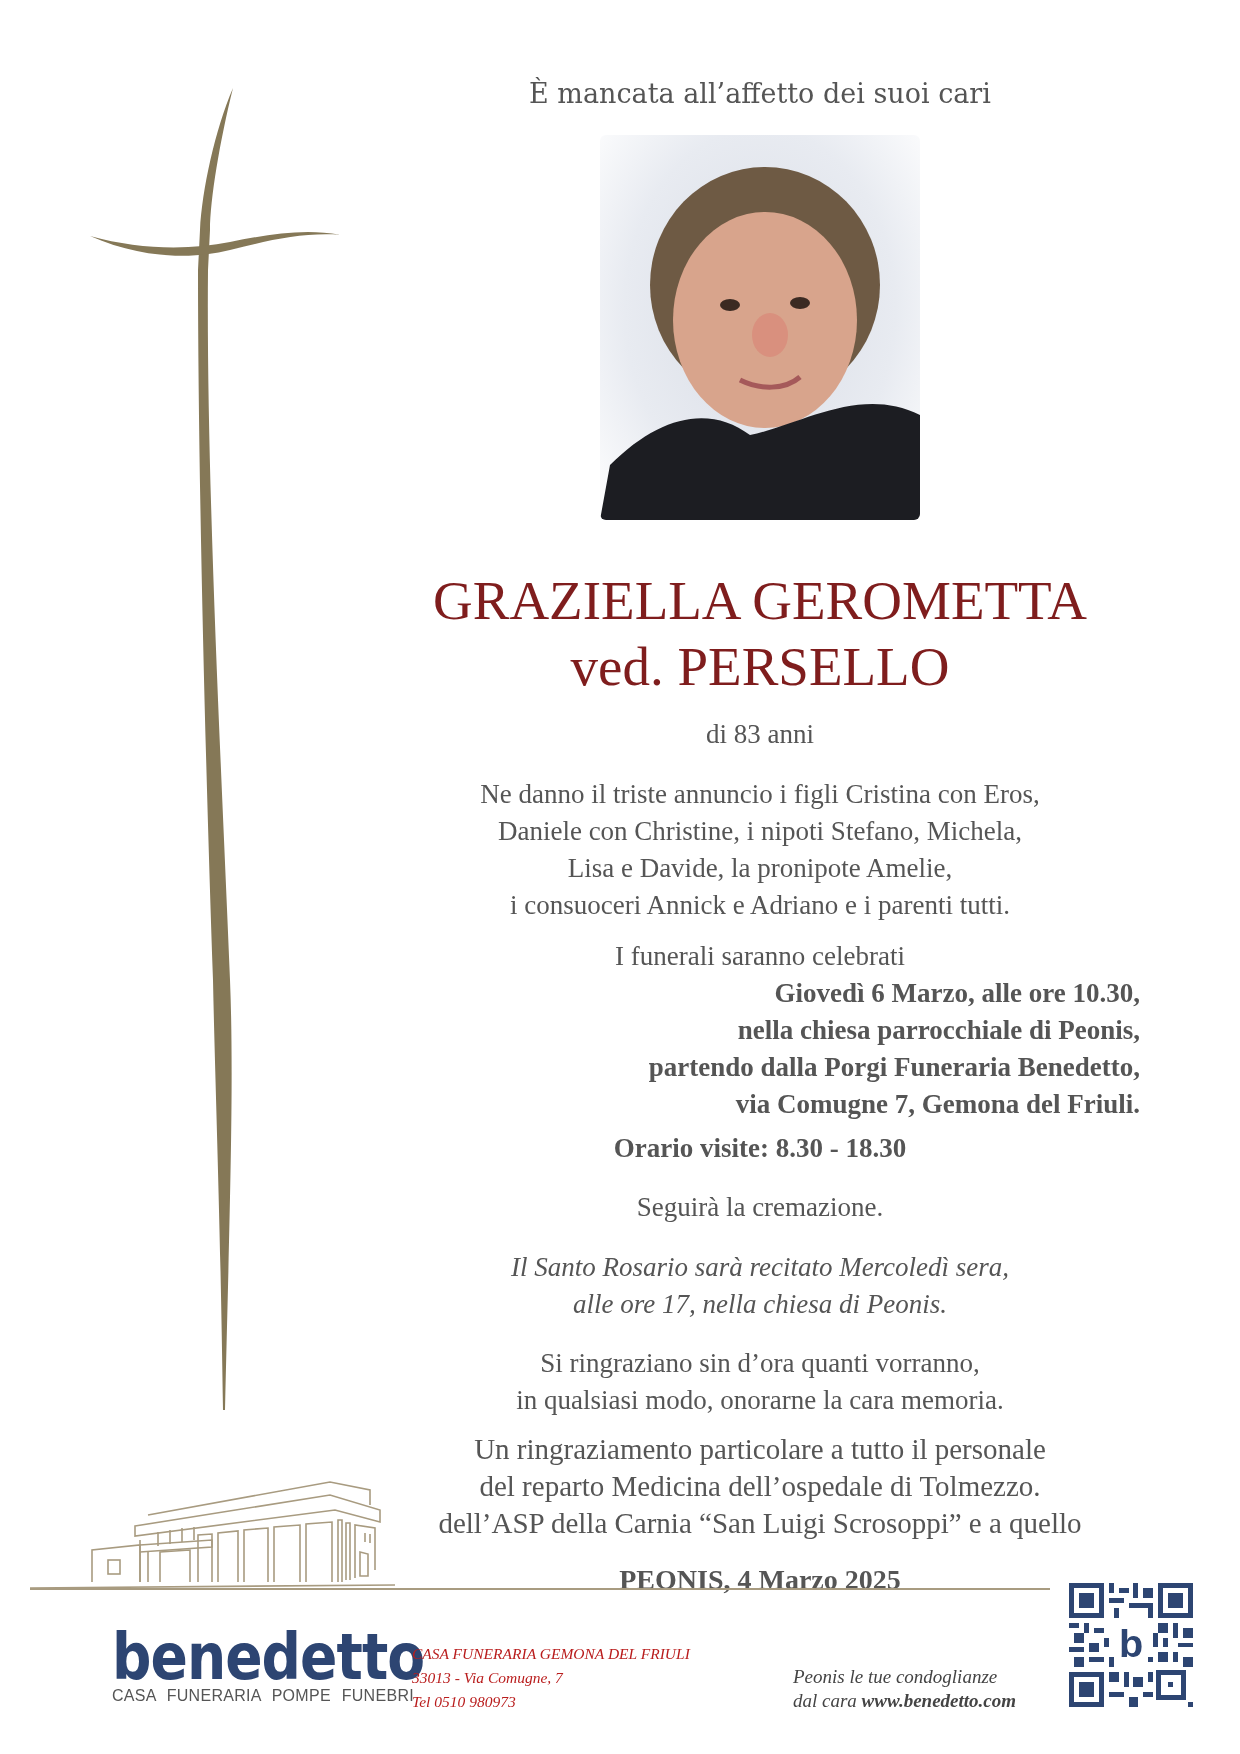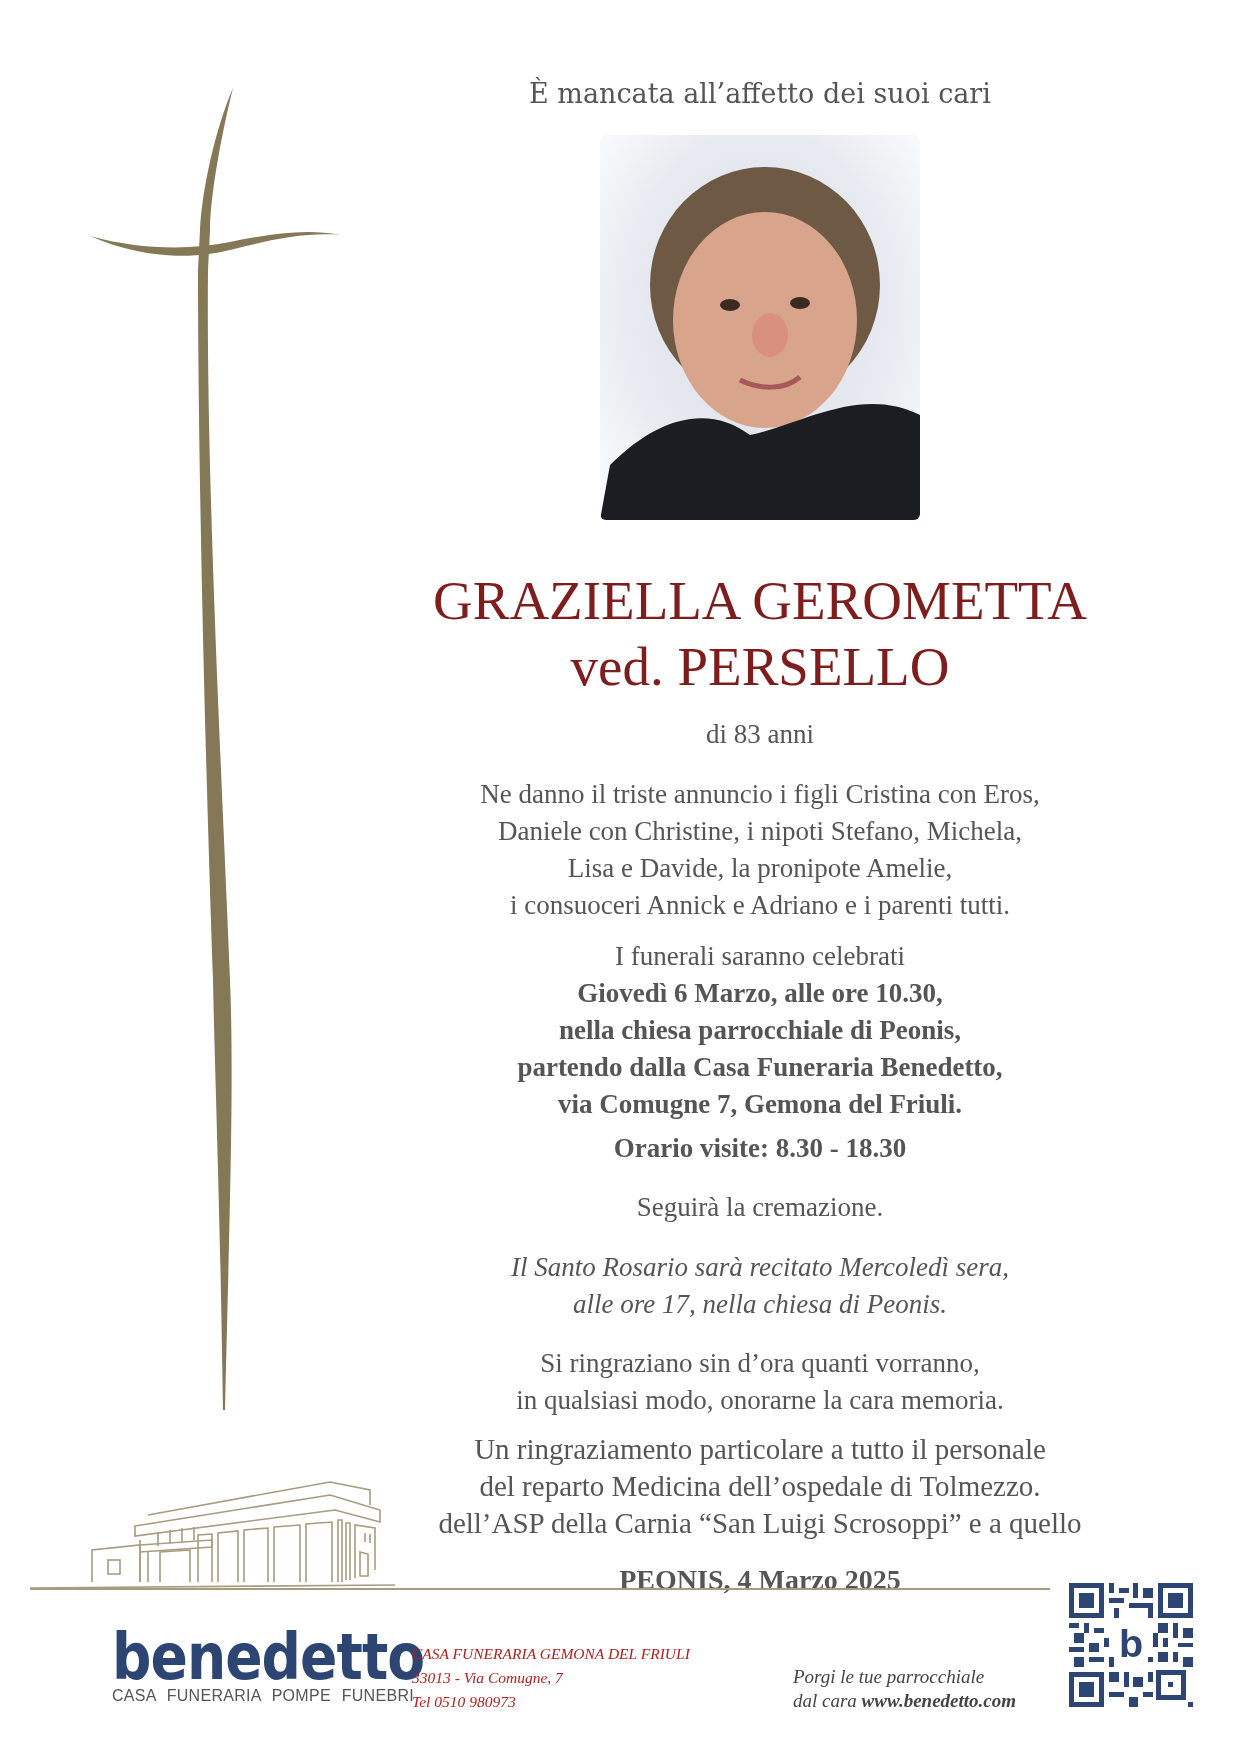--- a/index.html
+++ b/index.html
@@ -6,21 +6,21 @@
     body { width:1240px; height:1754px; position:relative; overflow:hidden; font-family:"Liberation Serif", serif; color:#555555; }
     .abs { position:absolute; }
     .center-col { position:absolute; left:380px; width:760px; text-align:center;margin-top:16px; }
     .intro { top:62px; font-family:"DejaVu Serif", serif; font-size:27px; color:#555; left:380px; width:760px; }
     .photo { left:600px; top:135px; width:320px; height:385px; border-radius:6px; overflow:hidden;
       background: radial-gradient(ellipse at 50% 45%, #d9dde6 0%, #e8ebf1 60%, #ffffff 100%); }
     .name { top:552px; font-size:55px; line-height:66px; color:#7f1d1d;text-align:center; }
     .age { top:703px; font-size:27px; }
     .p-family { top:760px; font-size:27px; line-height:37px; }
     .p-funeral { top:922px; font-size:27px; line-height:37px; }
-    .bold { font-weight:bold; }
+    .bold { font-weight:bold;text-align:right; }
     .p-hours { top:1117px; font-size:27px; font-weight:bold; }
     .p-crem { top:1176px; font-size:27px; }
     .p-rosary { top:1233px; font-size:27px; line-height:37px; font-style:italic; }
     .p-thanks { top:1329px; font-size:27px; line-height:37px; }
     .p-special { top:1415px; font-size:29px; line-height:37px; }
     .p-date { top:1548px; font-size:28px; font-weight:bold; }
     .sep { left:30px; top:1588px; width:1020px; height:2px; background:#a89b80; }
     .logo-word { left:112px; top:1620px; font-family:"DejaVu Sans", sans-serif; font-weight:bold; font-size:58px; letter-spacing:-1px; color:#2d4572; transform:scaleX(0.95) scaleY(1.1); transform-origin:left top; }
     .logo-sub { left:112px; top:1687px; font-family:"Liberation Sans", sans-serif; font-size:16px; color:#555; letter-spacing:0.3px; word-spacing:6px; }
     .addr { left:412px; top:1642px; font-family:"Liberation Serif", serif; font-style:italic; font-size:15.5px; line-height:24px; color:#b91c1c; }
@@ -60,21 +60,21 @@
   <div>Ne danno il triste annuncio i figli Cristina con Eros,</div>
   <div>Daniele con Christine, i nipoti Stefano, Michela,</div>
   <div>Lisa e Davide, la pronipote Amelie,</div>
   <div>i consuoceri Annick e Adriano e i parenti tutti.</div>
 </div>
 
 <div class="center-col p-funeral">
   <div>I funerali saranno celebrati</div>
   <div class="bold">Giovedì 6 Marzo, alle ore 10.30,</div>
   <div class="bold">nella chiesa parrocchiale di Peonis,</div>
-  <div class="bold">partendo dalla Casa Funeraria Benedetto,</div>
+  <div class="bold">partendo dalla Porgi Funeraria Benedetto,</div>
   <div class="bold">via Comugne 7, Gemona del Friuli.</div>
 </div>
 
 <div class="center-col p-hours">Orario visite: 8.30 - 18.30</div>
 
 <div class="center-col p-crem">Seguirà la cremazione.</div>
 
 <div class="center-col p-rosary">
   <div>Il Santo Rosario sarà recitato Mercoledì sera,</div>
   <div>alle ore 17, nella chiesa di Peonis.</div>
@@ -119,21 +119,21 @@
 <div class="abs logo-word">benedetto</div>
 <div class="abs logo-sub">CASA FUNERARIA   POMPE FUNEBRI</div>
 
 <div class="abs addr">
   <div>CASA FUNERARIA GEMONA DEL FRIULI</div>
   <div>33013 - Via Comugne, 7</div>
   <div>Tel 0510 980973</div>
 </div>
 
 <div class="abs cond">
-  <div>Porgi le tue parrocchiale</div>
+  <div>Peonis le tue condoglianze</div>
   <div><span>dal cara </span><b>www.benedetto.com</b></div>
 </div>
 
 <svg class="abs qr" viewBox="0 0 25 25" shape-rendering="crispEdges">
   <rect width="25" height="25" fill="#fff"></rect>
   <g fill="#2d4572">
     <path d="M0 0h7v7H0zM1 1v5h5V1zM2 2h3v3H2z" fill-rule="evenodd"></path>
     <path d="M18 0h7v7h-7zM19 1v5h5V1zM20 2h3v3h-3z" fill-rule="evenodd"></path>
     <path d="M0 18h7v7H0zM1 19v5h5v-5zM2 20h3v3H2z" fill-rule="evenodd"></path>
     <rect x="8" y="0" width="1" height="2"></rect>

